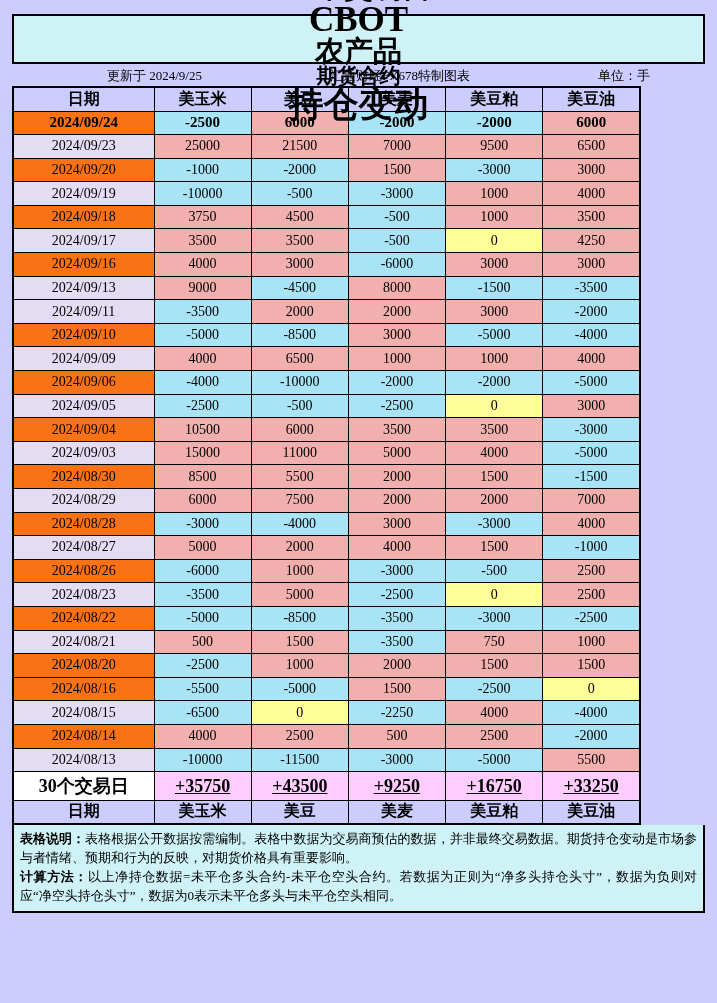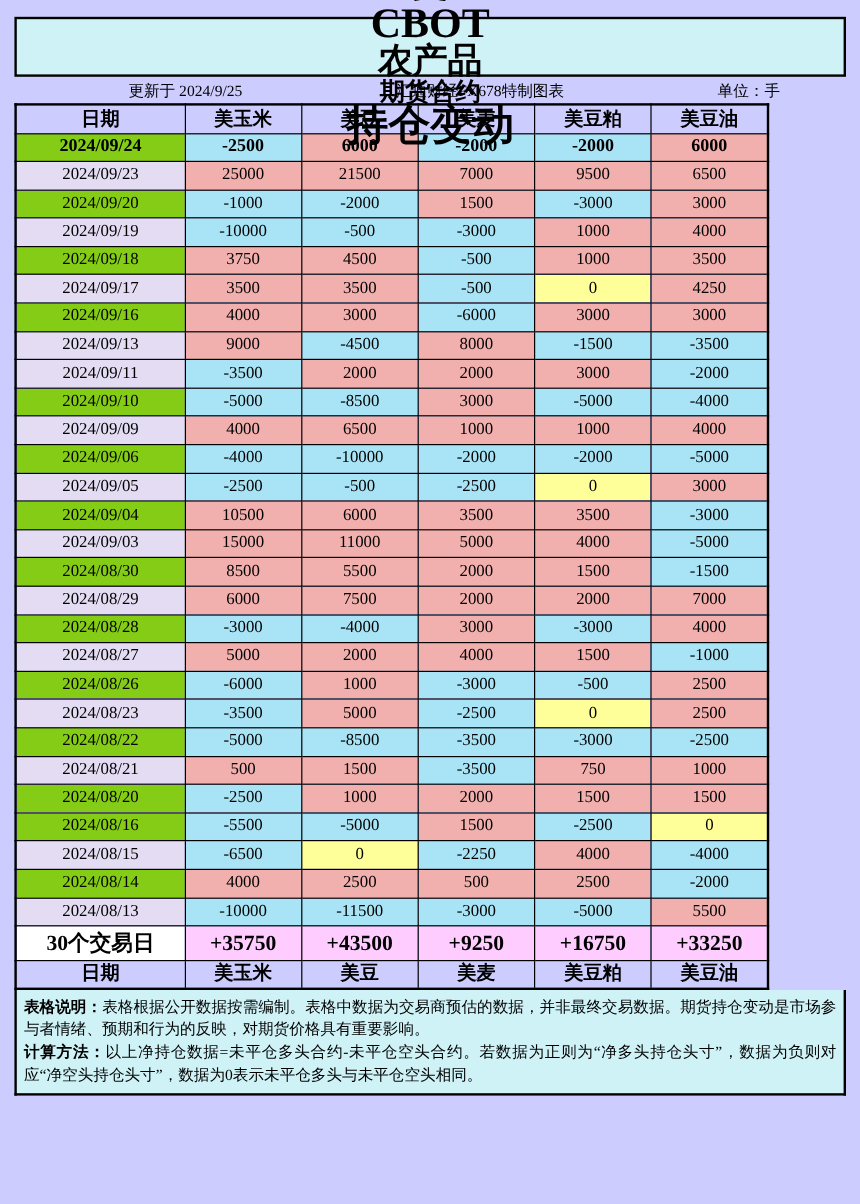--- a/index.html
+++ b/index.html
@@ -27,28 +27,28 @@
     justify-content:space-between;padding:0 55px 0 95px;font-size:13px;gap:26px;
   }
   table{
     border-collapse:collapse;width:629px;table-layout:fixed;
     border:2px solid #000;
   }
   th,td{border:1px solid #000;padding:0;text-align:center;overflow:hidden;}
   th{background:var(--bg);font-size:16px;height:24px;font-weight:bold;}
   .data-row td{height:23.6px;font-size:14px;}
   .data-row.first td{font-weight:bold;font-size:15px;}
-  .date-cell{background:#84cc16;}
+  .date-cell{background:#f97316;}
   .date-cell.alt{background:var(--dateAlt);}
   .pos{background:var(--positive);}
   .neg{background:var(--negative);}
   .zero{background:var(--zero);}
   .summary-row td{height:29px;font-weight:bold;font-size:18px;}
   .summary-label{background:#FFFFFF;}
-  .summary-value{background:var(--summary);}
+  .summary-value{background:var(--summary);text-decoration:underline;}
   .footer-head td{height:23px;font-weight:bold;font-size:16px;background:var(--bg);}
   .notes{
     width:693px;border:2px solid #000;border-top:none;background:var(--panel);
     padding:4px 6px 6px 6px;font-size:13px;line-height:19px;text-align:justify;
   }
   .notes b{font-weight:bold;}
 </style>
 </head>
 <body>
 

